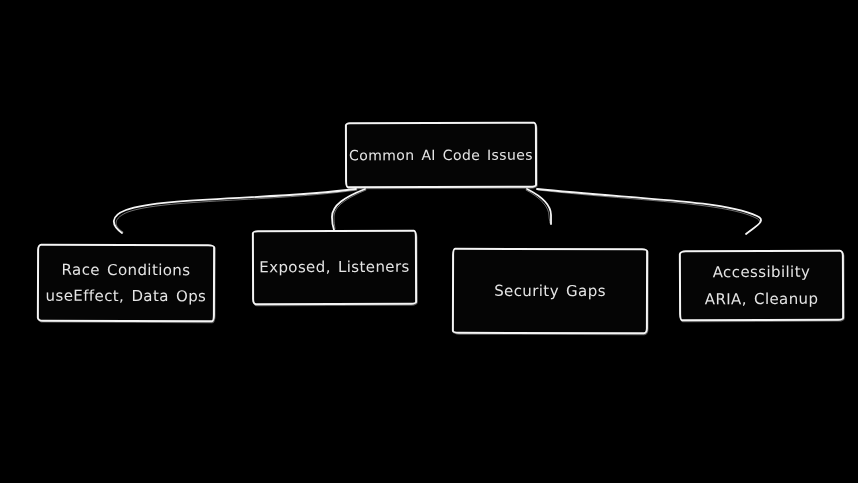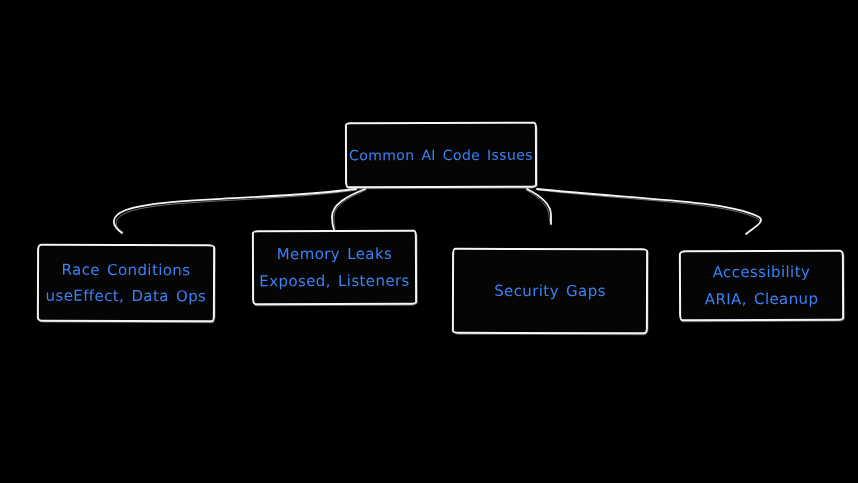--- a/index.html
+++ b/index.html
@@ -31,21 +31,21 @@
   }
   .connectors path.ghost {
     stroke-width: 1;
     opacity: 0.45;
   }
   .node {
     position: absolute;
     box-sizing: border-box;
     border: 2px solid #f5f5f5;
     background: #050505;
-    color: #3b82f6;
+    color: #e5e5e5;
     display: flex;
     flex-direction: column;
     align-items: center;
     justify-content: center;
     text-align: center;
     letter-spacing: 0.4px;
     word-spacing: 2px;
     line-height: 1.75;
     font-size: 15px;
     box-shadow: 0.6px 0.9px 0 rgba(255,255,255,0.35);
@@ -106,21 +106,20 @@
   <div class="node n-root">
     <span class="t1">Common AI Code Issues</span>
   </div>
 
   <div class="node n-race">
     <span class="t1">Race Conditions</span>
     <span class="t2">useEffect, Data Ops</span>
   </div>
 
   <div class="node n-memory">
-    <span class="t1">Memory Leaks</span>
     <span class="t2">Exposed, Listeners</span>
   </div>
 
   <div class="node n-security">
     <span class="t1">Security Gaps</span>
   </div>
 
   <div class="node n-access">
     <span class="t1">Accessibility</span>
     <span class="t2">ARIA, Cleanup</span>

